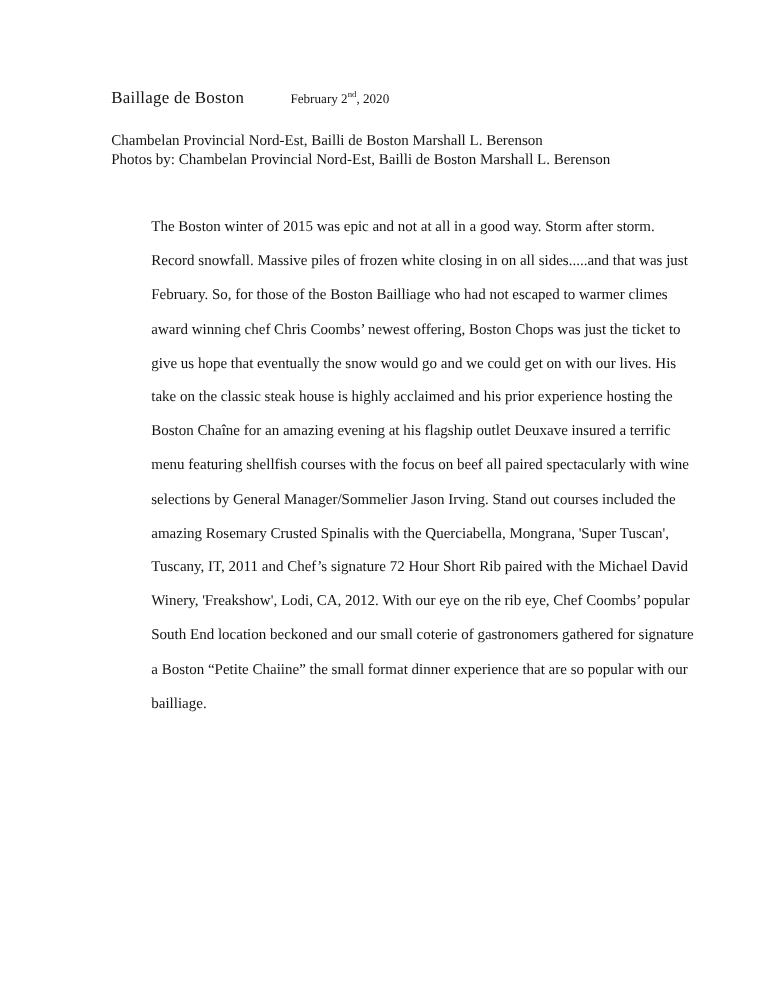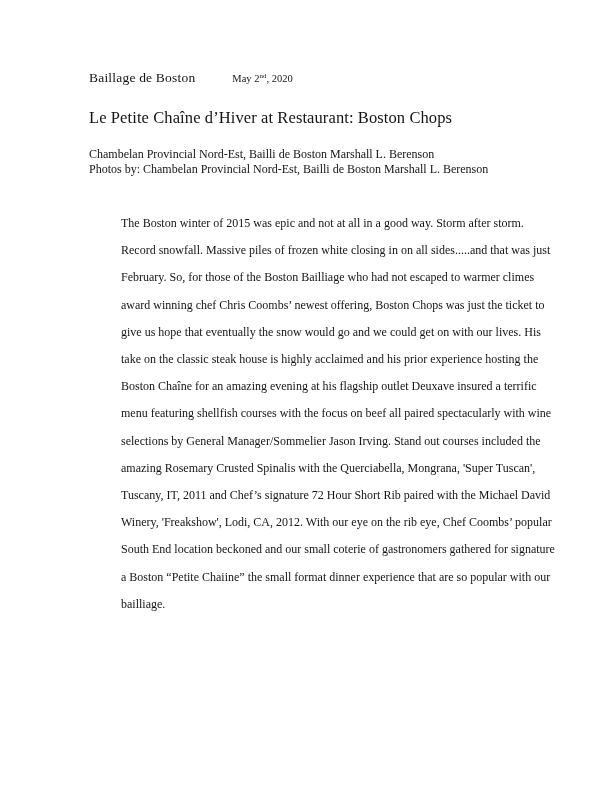--- a/index.html
+++ b/index.html
@@ -64,24 +64,23 @@
     margin-top: 41px;
   }
 </style>
 </head>
 <body>
 
 <div class="page">
 
   <div class="header-row">
     <span class="org-name">Baillage de Boston</span>
-    <span class="date"><span>May 2</span><sup>nd</sup><span>, 2020</span></span>
+    <span class="date"><span>February 2</span><sup>nd</sup><span>, 2020</span></span>
   </div>
 
-  <div class="doc-title">Le Petite Chaîne d’Hiver at Restaurant: Boston Chops</div>
 
   <div class="byline">Chambelan Provincial Nord-Est, Bailli de Boston Marshall L. Berenson</div>
 
   <div class="photo-credit">Photos by: Chambelan Provincial Nord-Est, Bailli de Boston Marshall L. Berenson</div>
 
   <div class="body-text">The Boston winter of 2015 was epic and not at all in a good way. Storm after storm. Record snowfall. Massive piles of frozen white closing in on all sides.....and that was just February. So, for those of the Boston Bailliage who had not escaped to warmer climes award winning chef Chris Coombs’ newest offering, Boston Chops was just the ticket to give us hope that eventually the snow would go and we could get on with our lives. His take on the classic steak house is highly acclaimed and his prior experience hosting the Boston Chaîne for an amazing evening at his flagship outlet Deuxave insured a terrific menu featuring shellfish courses with the focus on beef all paired spectacularly with wine selections by General Manager/Sommelier Jason Irving. Stand out courses included the amazing Rosemary Crusted Spinalis with the Querciabella, Mongrana, 'Super Tuscan', Tuscany, IT, 2011 and Chef’s signature 72 Hour Short Rib paired with the Michael David Winery, 'Freakshow', Lodi, CA, 2012. With our eye on the rib eye, Chef Coombs’ popular South End location beckoned and our small coterie of gastronomers gathered for signature a Boston “Petite Chaiine” the small format dinner experience that are so popular with our bailliage.</div>
 
 
 </div>
 

